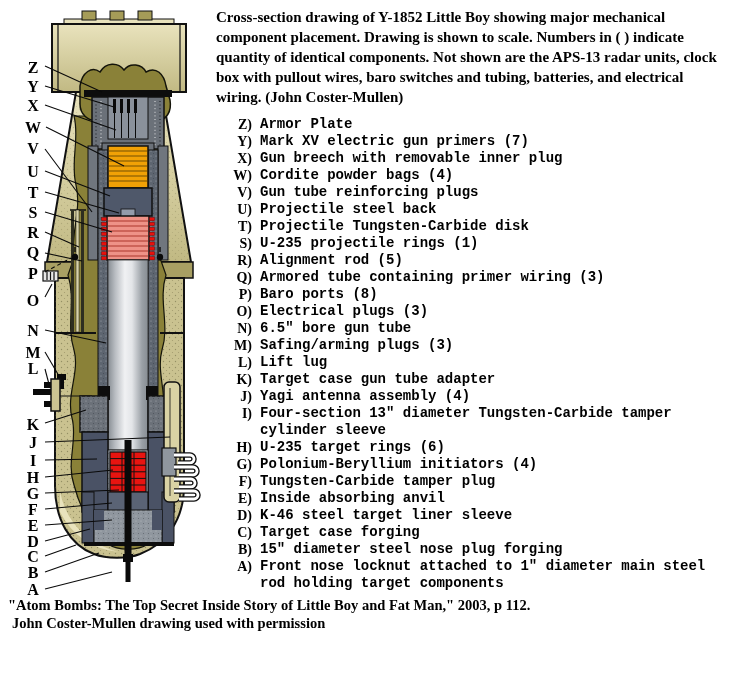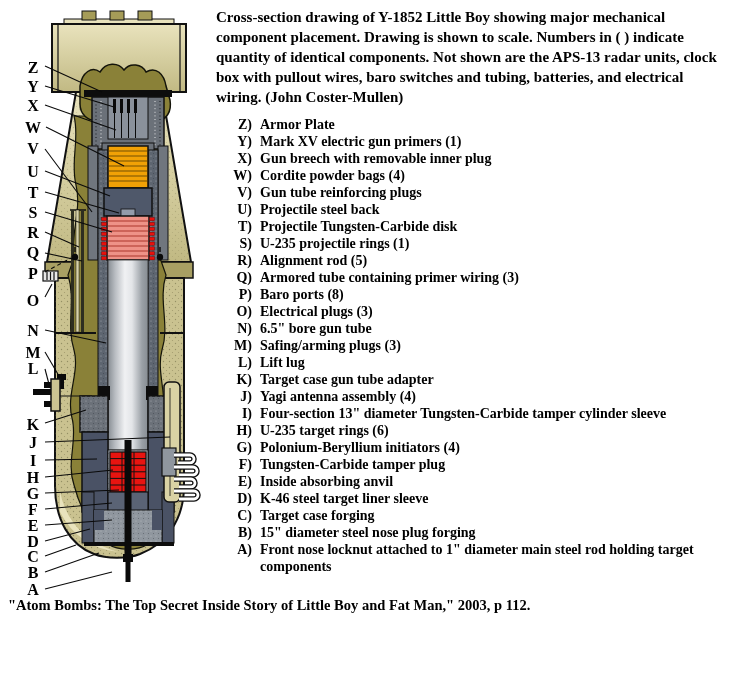--- a/index.html
+++ b/index.html
@@ -4,21 +4,21 @@
 <style>
   html,body{margin:0;padding:0;background:#fff;}
   .page{position:relative;width:735px;height:675px;background:#ffffff;overflow:hidden;
         font-family:"Liberation Serif",serif;color:#000;}
   .desc{position:absolute;left:216px;top:7px;width:512px;
         font-size:15px;font-weight:bold;line-height:20px;}
   .legend{position:absolute;left:232px;top:116px;width:502px;
         font-size:14px;font-weight:bold;line-height:17px;}
   .legend-row{display:flex;align-items:flex-start;}
   .legend-letter{flex:0 0 20px;text-align:right;margin-right:8px;white-space:nowrap;}
-  .legend-label{flex:1;}
+  .legend-label{flex:1;font-family:Liberation Mono, monospace;}
   .footer{position:absolute;left:8px;top:597px;width:640px;
         font-size:14.5px;font-weight:bold;line-height:17.5px;}
   .footer .l2{margin-left:4px;}
   svg text.callout{font-family:"Liberation Serif",serif;font-weight:bold;font-size:16px;}
   .diagram{position:absolute;left:0;top:0;}
 </style>
 </head>
 <body>
 
 <div class="page">
@@ -320,21 +320,21 @@
 
   <div class="desc">Cross-section drawing of Y-1852 Little Boy showing major mechanical component placement. Drawing is shown to scale.  Numbers in ( ) indicate quantity of identical components.  Not shown are the APS-13 radar units, clock box with pullout wires, baro switches and tubing, batteries, and electrical wiring.  (John Coster-Mullen)</div>
 
   <div class="legend" id="legend-list">
       <div class="legend-row">
         <span class="legend-letter">Z)</span>
         <span class="legend-label">Armor Plate</span>
       </div>
       <div class="legend-row">
         <span class="legend-letter">Y)</span>
-        <span class="legend-label">Mark XV electric gun primers (1)</span>
+        <span class="legend-label">Mark XV electric gun primers (7)</span>
       </div>
       <div class="legend-row">
         <span class="legend-letter">X)</span>
         <span class="legend-label">Gun breech with removable inner plug</span>
       </div>
       <div class="legend-row">
         <span class="legend-letter">W)</span>
         <span class="legend-label">Cordite powder bags (4)</span>
       </div>
       <div class="legend-row">
@@ -422,15 +422,16 @@
         <span class="legend-label">15" diameter steel nose plug forging</span>
       </div>
       <div class="legend-row">
         <span class="legend-letter">A)</span>
         <span class="legend-label">Front nose locknut attached to 1" diameter main steel rod holding target components</span>
       </div>
     </div>
 
   <div class="footer">
     <div class="l1">"Atom Bombs: The Top Secret Inside Story of Little Boy and Fat Man," 2003, p 112.</div>
+    <div class="l2">John Coster-Mullen drawing used with permission</div>
   </div>
 
 </div>
 
 </body></html>

